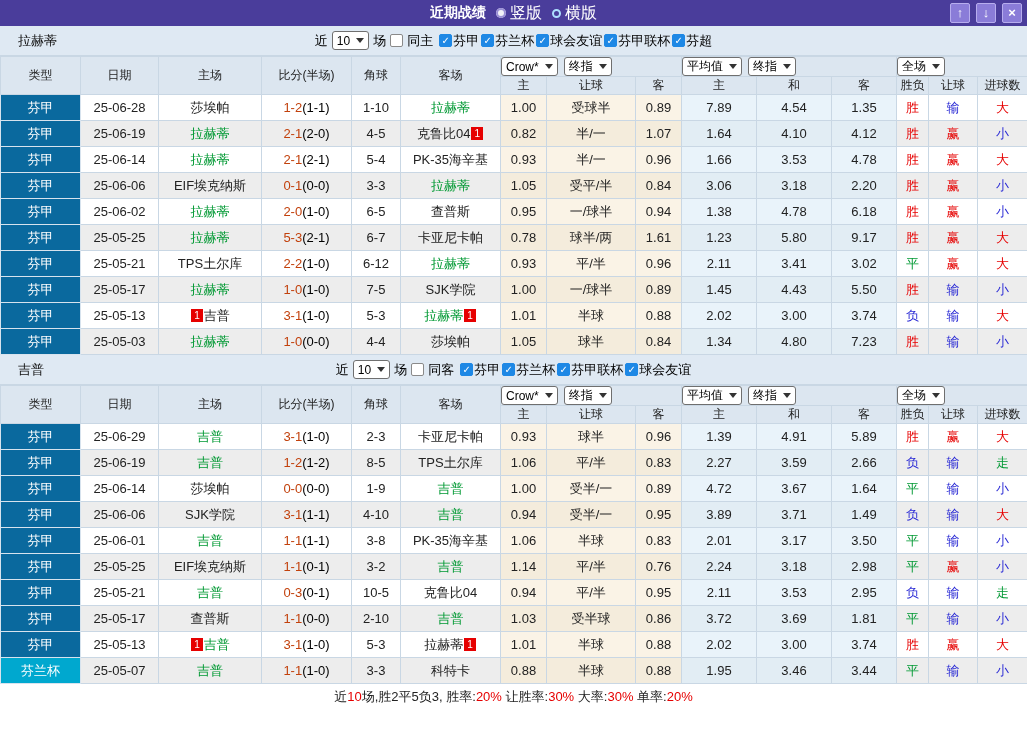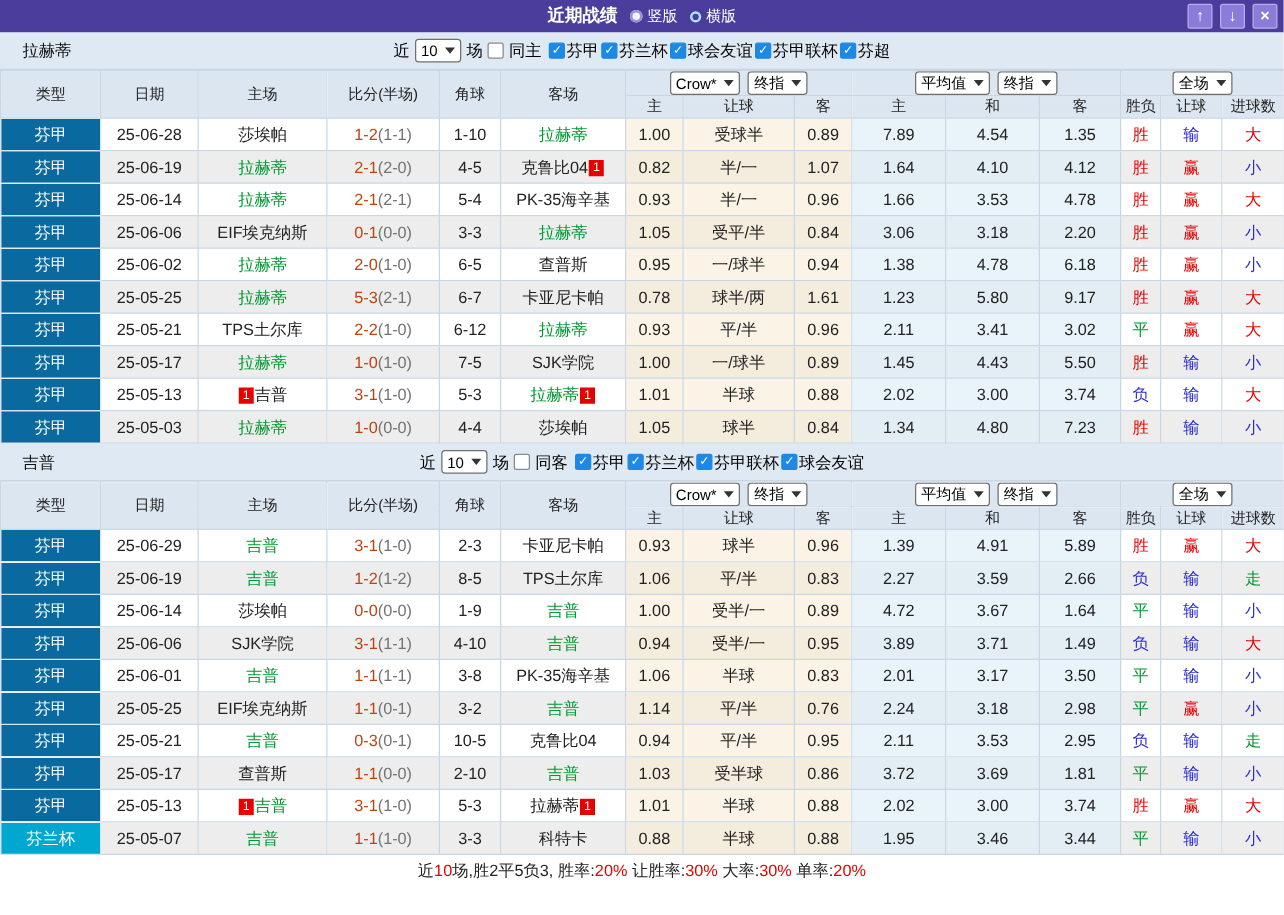--- a/index.html
+++ b/index.html
@@ -4,21 +4,21 @@
 <style>
   * { box-sizing: border-box; margin: 0; padding: 0; }
   html,body { width:1027px; height:732px; overflow:hidden; background:#fff;
     font-family:"Liberation Sans","DejaVu Sans",sans-serif; }
   .page { width:1027px; height:724px; position:relative; }
 
   
   .titlebar { height:26px; background:#4a3d9b; display:flex; align-items:center;
     justify-content:center; position:relative; color:#fff; }
   .titlebar .ttl { font-size:14px; font-weight:bold; margin-right:10px; }
-  .radio-group { display:flex; align-items:center; gap:10px; font-size:12px; }
+  .radio-group { display:flex; align-items:center; gap:10px; font-size:16px; }
   .radio-item { display:inline-flex; align-items:center; gap:4px; cursor:pointer; }
   .rdot { width:10px; height:10px; border-radius:50%; background:#ddddee; display:inline-block; }
   .rdot.sel { background:#f2f2f8; box-shadow:inset 0 0 0 2px #9a90d6; }
   .rdot:not(.sel){ background:transparent; border:2px solid #aee0ff; width:9px; height:9px; }
   .winbtns { position:absolute; right:5px; top:3px; display:flex; gap:6px; }
   .winbtn { width:20px; height:20px; background:#8a7cd8; border:1px solid #b7adee;
     border-radius:2px; color:#fff; font-size:13px; line-height:18px; text-align:center;
     cursor:pointer; font-weight:bold; }
 
   
@@ -45,33 +45,33 @@
   col.c-score{width:90px} col.c-corn{width:49px} col.c-away{width:100px}
   col.c-ch{width:46px} col.c-chc{width:89px} col.c-ca{width:46px}
   col.c-ah{width:75px} col.c-ad{width:75px} col.c-aa{width:65px}
   col.c-r1{width:32px} col.c-r2{width:49px} col.c-r3{width:50px}
 
   th, td { border:1px solid #c9d7e4; text-align:center; overflow:hidden; white-space:nowrap; }
   thead th { background:#dce6f0; font-weight:normal; color:#222; }
   thead tr.h1 th { height:20px; font-size:12px; }
   thead tr.h2 th { height:16px; font-size:12px; }
   thead th.span2 { font-size:13px; }
-  thead .grpsel { display:flex; justify-content:center; gap:6px; align-items:center; }
+  thead .grpsel { display:flex; gap:6px; align-items:center; }
 
   tbody td { height:26px; font-size:13px; color:#222; background:#fff; }
   tbody tr:nth-child(even) td { background:#ededed; }
   tbody td.type { background:#0a699e !important; color:#fff; border-color:#d7e3ee; }
   tbody td.type.cup { background:#00a8cf !important; }
   tbody td.crow { background:#faf3e6 !important; }
   tbody tr:nth-child(even) td.crow { background:#f4ecdc !important; }
   tbody td.avg { background:#e9f3fa !important; }
   tbody tr:nth-child(even) td.avg { background:#e2edf4 !important; }
   .green { color:#009933; }
   .sfull { color:#c2410c; }
-  .shalf { color:#737373; }
+  .shalf { color:#000000; }
   td.res.r { color:#e60000; } td.res.b { color:#2b2bd5; } td.res.g { color:#009933; }
   .badge { display:inline-block; background:#e60000; color:#fff; font-size:10px;
     line-height:13px; padding:0 3px; margin:0 1px; vertical-align:1px; }
 
   
   .summary { height:26px; line-height:25px; text-align:center; font-size:13px;
     color:#222; background:#fff; }
   .summary .red { color:#e60000; }
 </style>
 </head>

